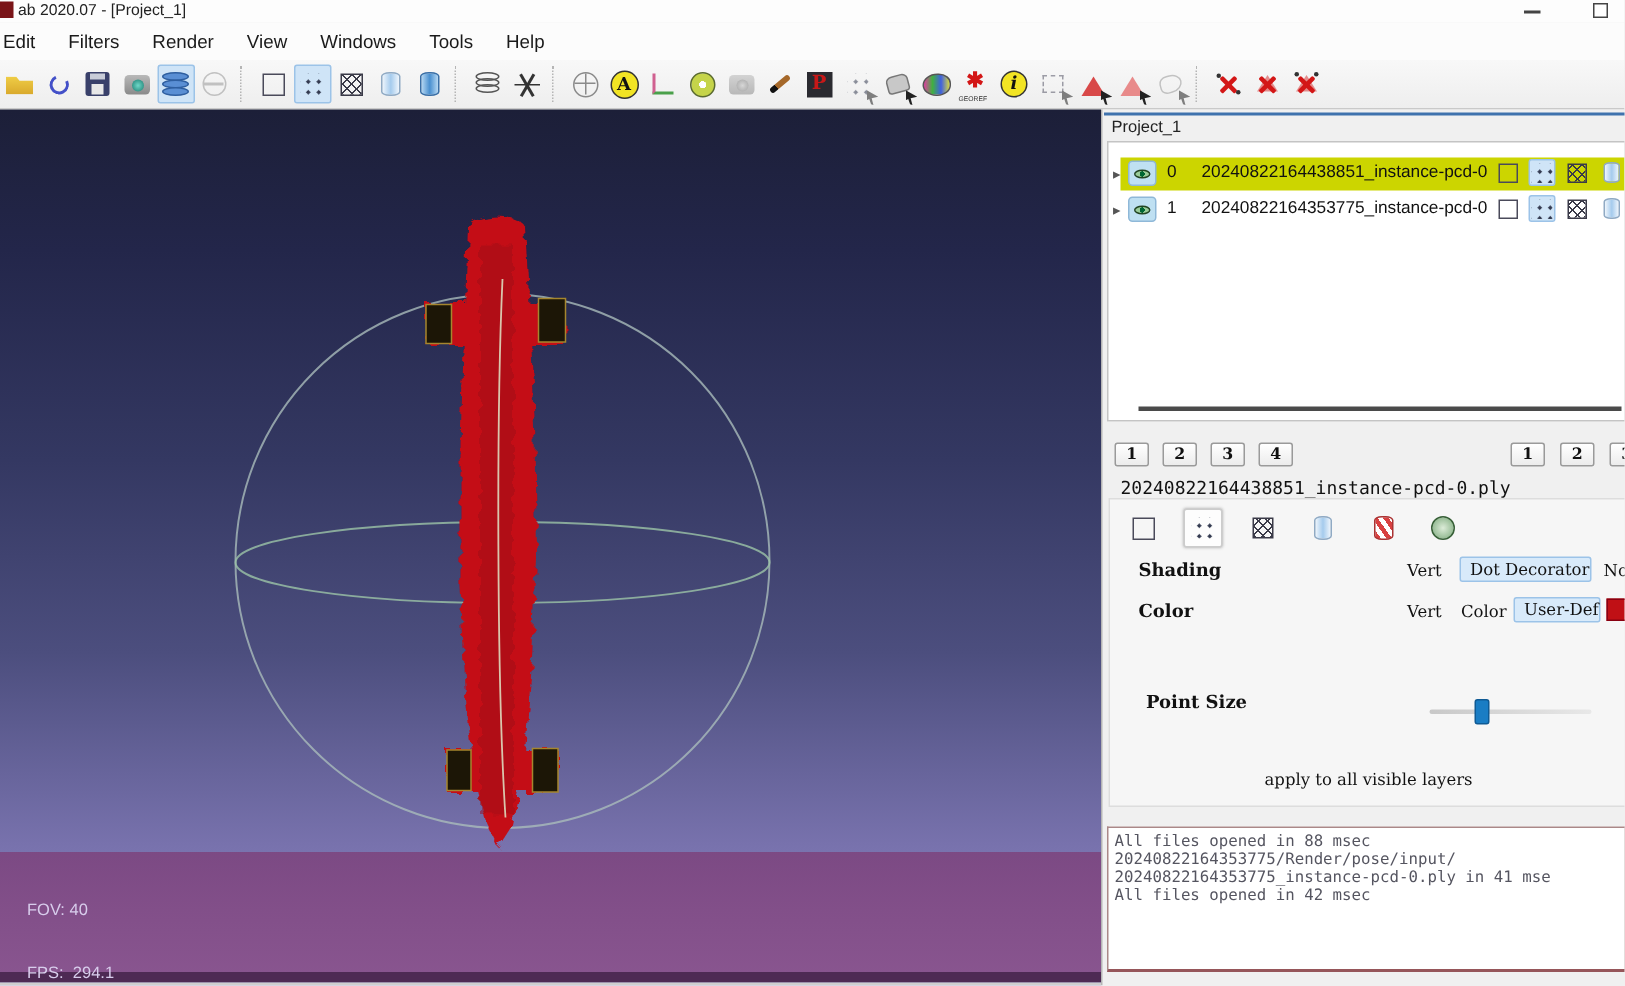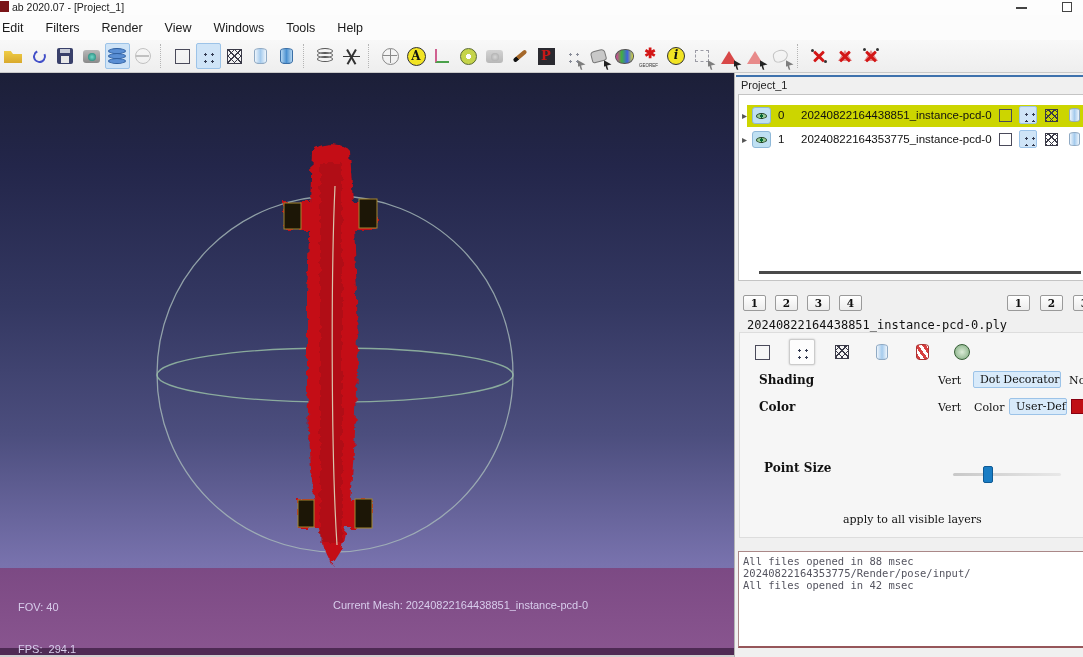--- a/index.html
+++ b/index.html
@@ -325,21 +325,20 @@
   <div class="hud-band"></div>
   <div class="hud-dark"></div>
   <div class="hud-edge"></div>
 
   <div class="hud-left">
     <div>FOV: 40</div>
     <div>FPS:  294.1</div>
     
   </div>
   <div class="hud-center">
-    <div>Current Mesh: 20240822164438851_instance-pcd-0</div>
     
     
     
   </div>
 </div>
 
 <div class="dock">
   <div class="dock-topline"></div>
   <div class="dock-title">Project_1</div>
 
@@ -441,15 +440,16 @@
   <div class="prop-label" style="left:29px; top:388px">Point Size</div>
   <div class="slider-track">
     <div class="slider-handle" style="left:28%"></div>
   </div>
 
   <div class="applylbl">apply to all visible layers</div>
 
   <div class="logbox">
     <div>All files opened in 88 msec</div>
     <div>20240822164353775/Render/pose/input/</div>
+    <div>20240822164353775_instance-pcd-0.ply in 41 mse</div>
     <div>All files opened in 42 msec</div>
   </div>
 </div>
 
 </body></html>

